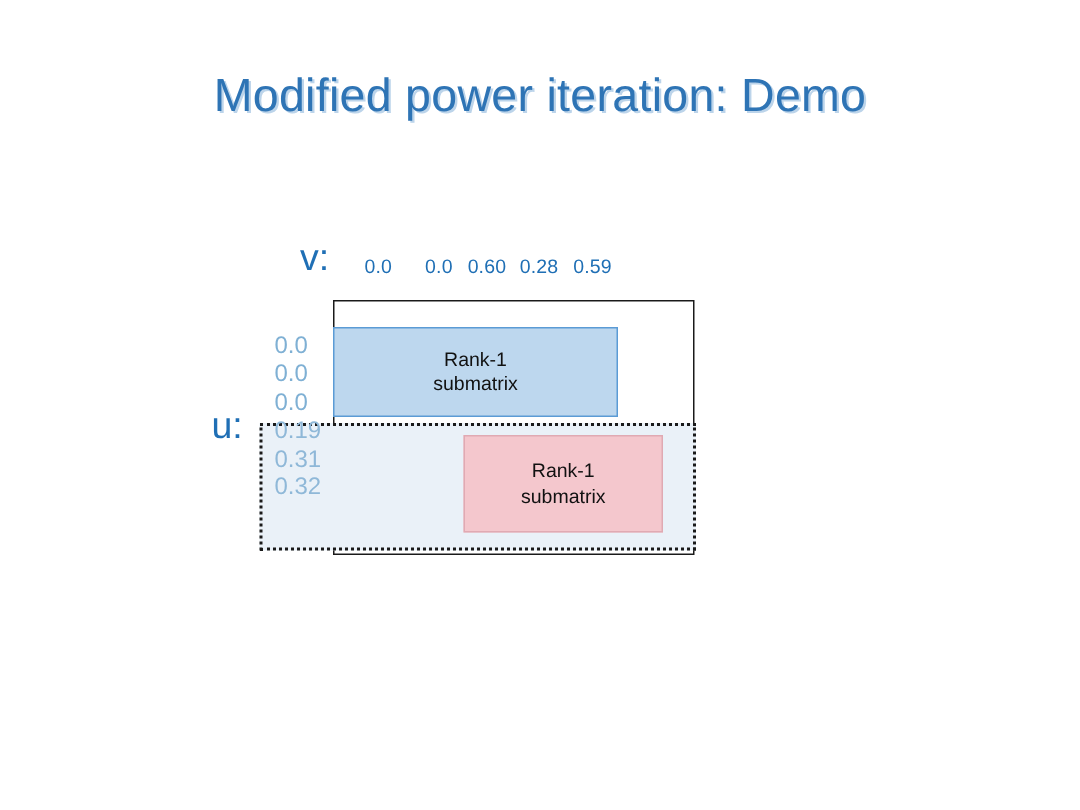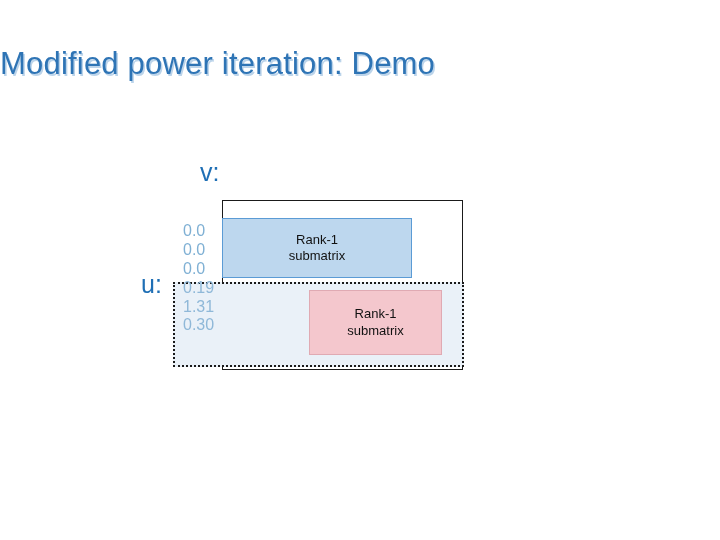--- a/index.html
+++ b/index.html
@@ -21,20 +21,21 @@
     width: 720px;
     height: 540px;
   }
 
   
   #title {
     position: absolute;
     left: 0;
     top: 46px;
     width: 720px;
+    text-align: center;
     font-size: 31px;
     font-weight: normal;
     color: #2e74b5;
     letter-spacing: 0.2px;
     text-shadow: 1.5px 1.5px 0px #bcd4ea;
     white-space: nowrap;
   }
 
   
   #v-label {
@@ -155,20 +156,23 @@
 </style>
 </head>
 <body>
 
 <div id="slide">
 
   <div id="title">Modified power iteration: Demo</div>
 
   <div id="v-label">v:</div>
 
+  <div id="v-values">
+    <span>0.0</span><span class="vgap1"></span><span>0.0</span><span class="vgap2"></span><span>0.60</span><span class="vgap3"></span><span>0.28</span><span class="vgap4"></span><span>0.59</span>
+  </div>
 
   <div id="matrix-outer"></div>
 
   <div id="rank1-blue">
     <div class="lbl">
       <div>Rank-1</div>
       <div>submatrix</div>
     </div>
   </div>
 
@@ -181,17 +185,17 @@
     </div>
   </div>
 
   <div id="u-label">u:</div>
 
   <div id="u-values">
     <div class="strong">0.0</div>
     <div class="strong">0.0</div>
     <div class="strong">0.0</div>
     <div>0.19</div>
-    <div>1.31</div>
-    <div>0.30</div>
+    <div>0.31</div>
+    <div>0.32</div>
   </div>
 
 </div>
 
 </body></html>

